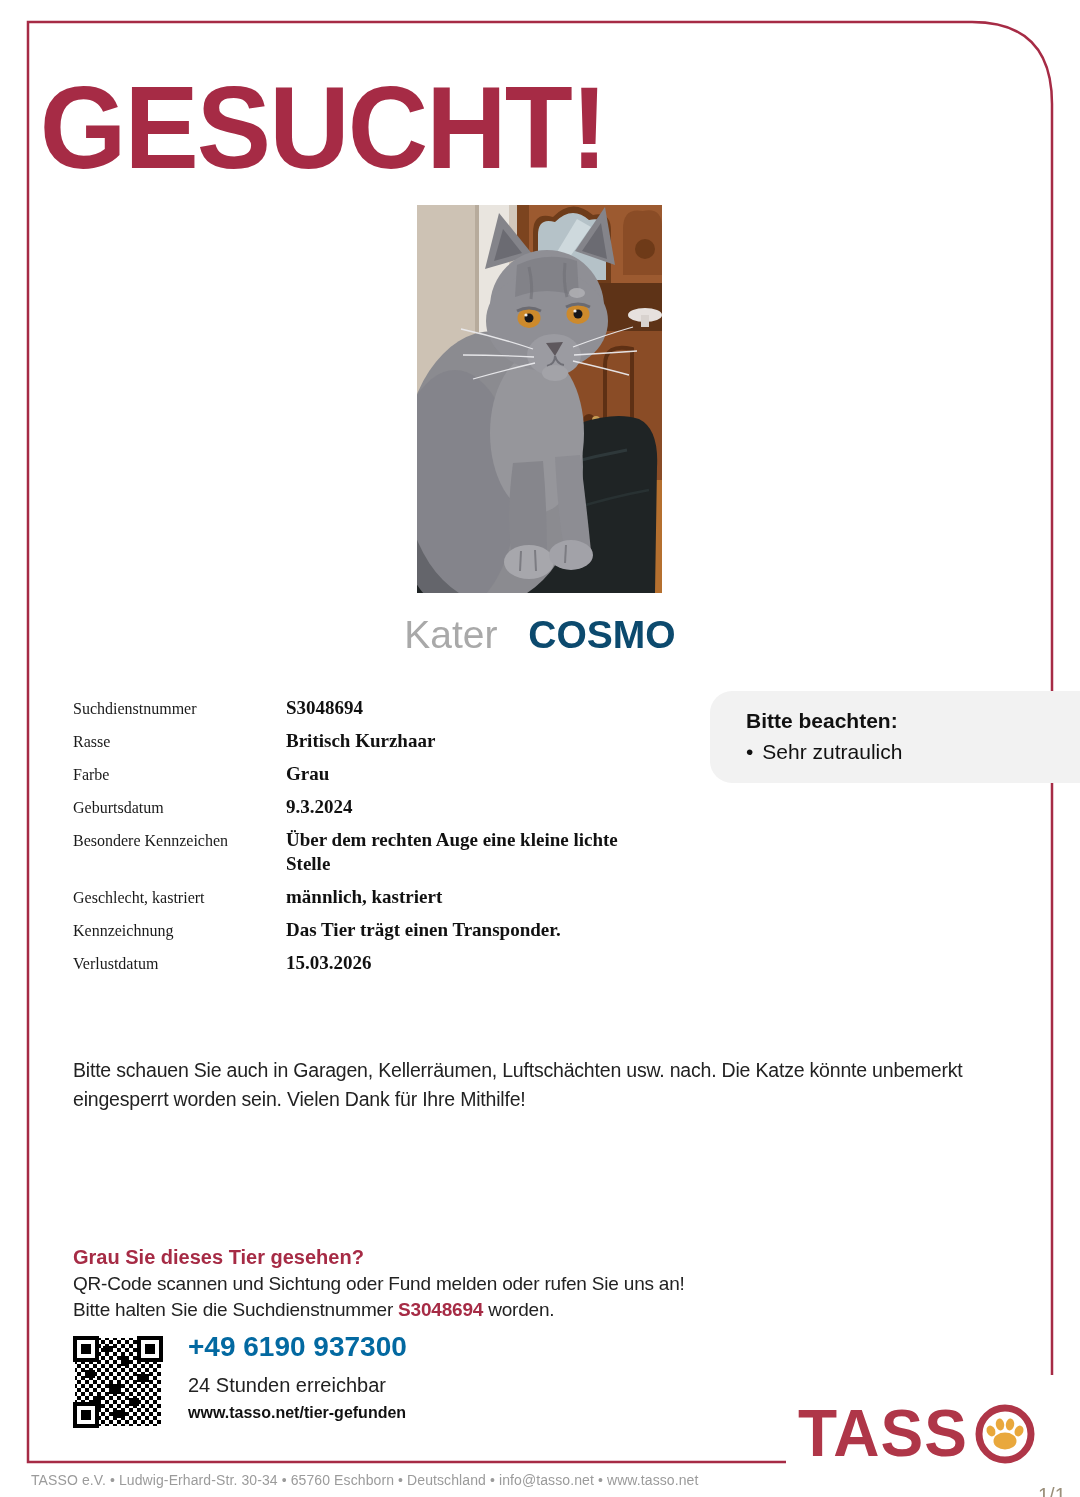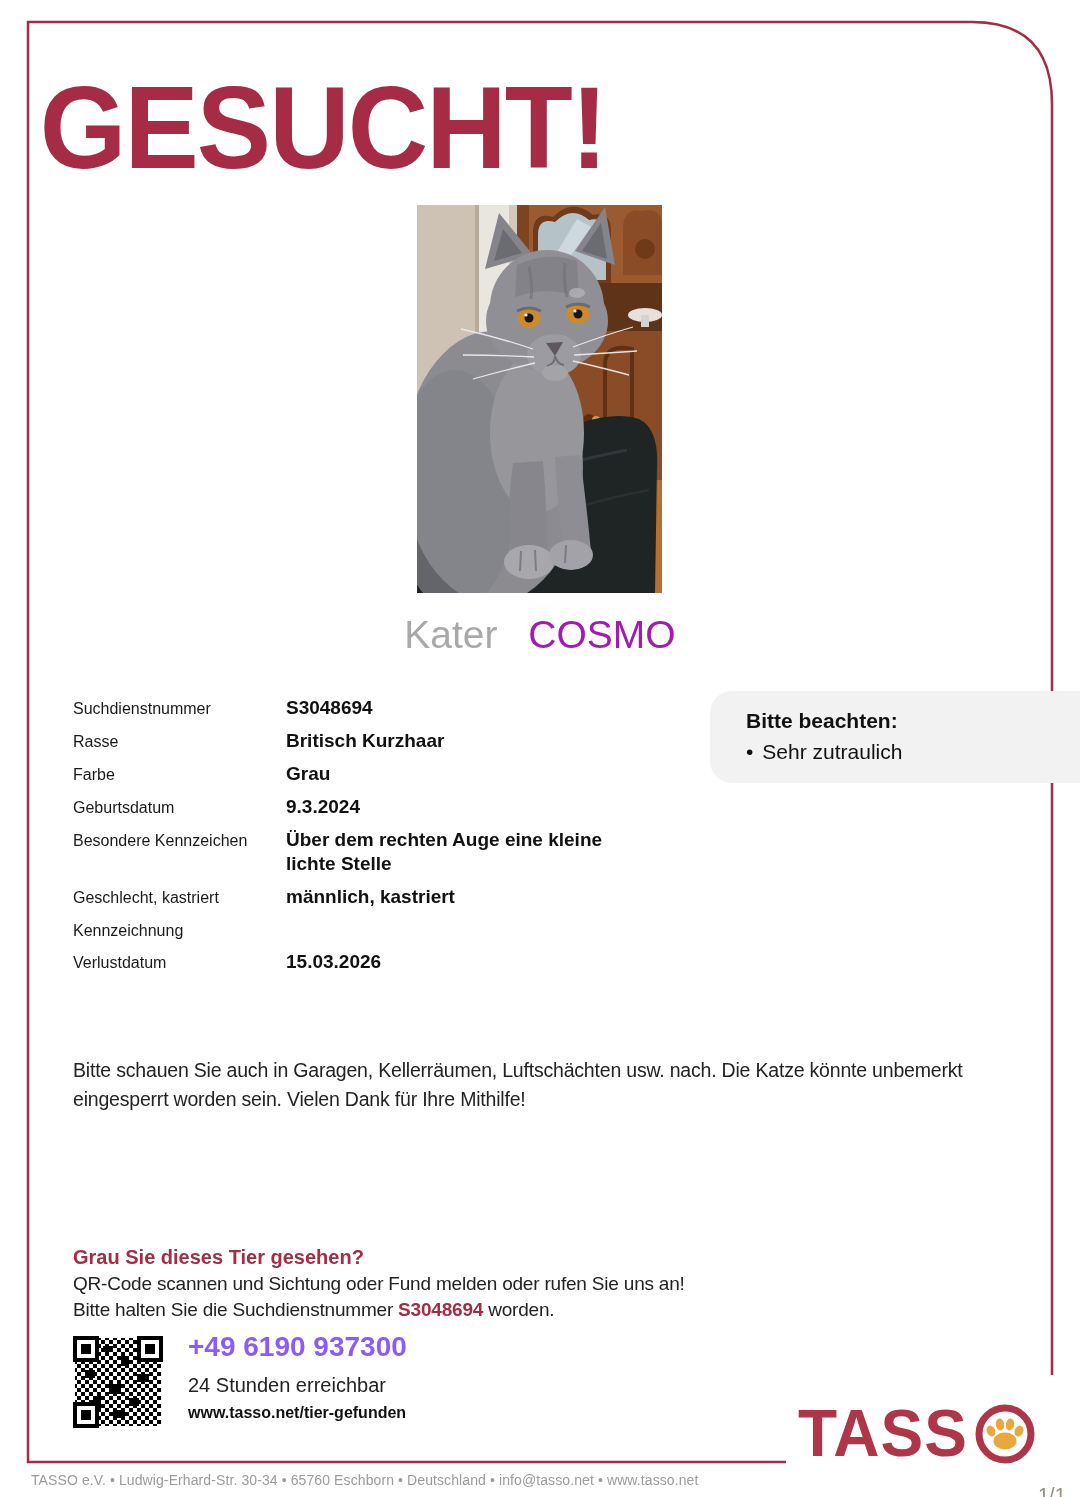--- a/index.html
+++ b/index.html
@@ -26,50 +26,50 @@
     color: #A62B45;
     transform: scaleX(0.96); transform-origin: center;
   }
 
   
   .photo { left: 417px; top: 205px; width: 245px; height: 388px; overflow: hidden; background: #cfc5b9; }
 
   
   .pet-title { left: 28px; top: 612px; width: 1024px; text-align: center; font-size: 39px; line-height: 46px; }
   .pet-title .prefix { color: #a9a9a9; font-weight: 400; }
-  .pet-title .name { color: #a21caf; font-weight: 400; margin-left: 20px; }
+  .pet-title .name { color: #0c4a6e; font-weight: 700; margin-left: 20px; }
 
   
   .notice-box {
     left: 710px; top: 691px; width: 400px; height: 92px;
     background: #f2f2f2; border-radius: 22px;
     padding: 15px 0 0 36px;
   }
   .notice-title { font-size: 21px; font-weight: 700; line-height: 30px; color: #111; }
   .notice-item { font-size: 21px; line-height: 32px; color: #111; }
   .notice-item .bullet { margin-right: 9px; }
 
   
   .details { left: 73px; top: 696px; width: 600px; }
-  .detail-row { display: flex; margin-bottom: 9px; }
+  .detail-row { display: flex; margin-bottom: 9px; font-family: Liberation Serif, serif; }
   .detail-label { width: 213px; flex: 0 0 213px; font-size: 16px; line-height: 20px; padding-top: 3px; color: #1a1a1a; }
   .detail-value { width: 370px; font-size: 19px; font-weight: 700; line-height: 24px; color: #111; }
 
   
   .appeal { left: 73px; top: 1056px; width: 920px; font-size: 19.5px; line-height: 29px; color: #222; letter-spacing: -0.2px; }
 
   
   .sight-heading { left: 73px; top: 1246px; font-size: 20px; font-weight: 700; color: #A62B45; }
   .sight-line1 { left: 73px; top: 1273px; font-size: 19px; color: #222; letter-spacing: -0.2px; }
   .sight-line2 { left: 73px; top: 1299px; font-size: 19px; color: #222; letter-spacing: -0.2px; }
   .sight-line2 .sdn { color: #A62B45; font-weight: 700; }
 
   
   .qr { left: 73px; top: 1336px; width: 90px; height: 92px; }
-  .phone { left: 188px; top: 1331px; font-size: 28px; font-weight: 700; color: #8b5cf6; }
+  .phone { left: 188px; top: 1331px; font-size: 28px; font-weight: 700; color: #0369a1; }
   .availability { left: 188px; top: 1374px; font-size: 20px; color: #222; }
   .url { left: 188px; top: 1404px; font-size: 16px; font-weight: 700; color: #111; }
 
   
   .logo { left: 798px; top: 1402px; display: flex; align-items: center; }
   .logo-text {
     font-size: 66px; font-weight: 600; color: #AF3648;
     letter-spacing: 1px; line-height: 62px;
     transform: scaleX(0.97); transform-origin: left center;
   }
@@ -215,20 +215,21 @@
   <div class="detail-row">
     <div class="detail-label">Besondere Kennzeichen</div>
     <div class="detail-value">Über dem rechten Auge eine kleine lichte Stelle</div>
   </div>
   <div class="detail-row">
     <div class="detail-label">Geschlecht, kastriert</div>
     <div class="detail-value">männlich, kastriert</div>
   </div>
   <div class="detail-row">
     <div class="detail-label">Kennzeichnung</div>
+    <div class="detail-value">Das Tier trägt einen Transponder.</div>
   </div>
   <div class="detail-row">
     <div class="detail-label">Verlustdatum</div>
     <div class="detail-value">15.03.2026</div>
   </div>
 </div>
 
 <p class="abs appeal">Bitte schauen Sie auch in Garagen, Kellerräumen, Luftschächten usw. nach. Die Katze könnte unbemerkt eingesperrt worden sein. Vielen Dank für Ihre Mithilfe!</p>
 
 <div class="abs sight-heading">Grau Sie dieses Tier gesehen?</div>

